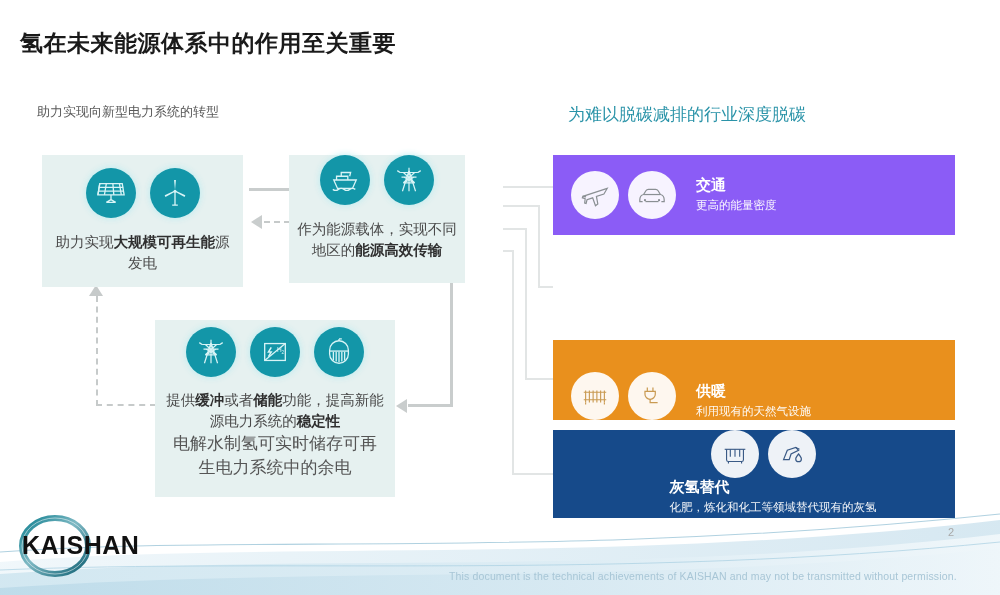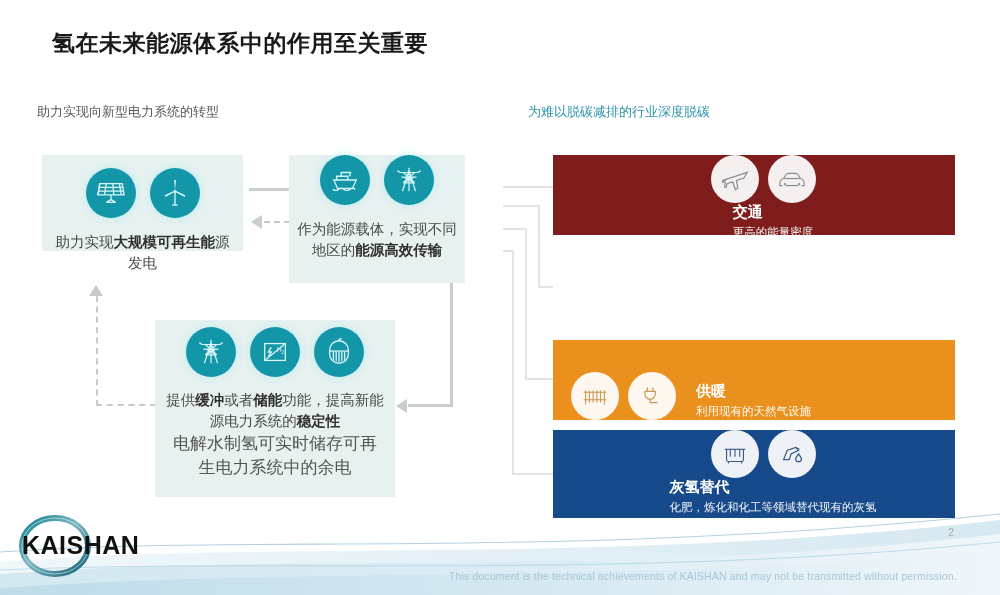--- a/index.html
+++ b/index.html
@@ -6,31 +6,31 @@
   body {
     width:1000px; height:595px; position:relative; overflow:hidden;
     background:#ffffff;
     font-family:"Liberation Sans","DejaVu Sans",sans-serif;
     color:#3b3b3b;
   }
   #slide { position:absolute; inset:0; }
 
   
   .page-title {
-    position:absolute; left:52px; top:28px;
+    position:absolute; left:20px; top:28px;
     font-size:23px; font-weight:bold; letter-spacing:.5px;
     color:#1a1a1a; white-space:nowrap;
   }
   .subtitle-left {
     position:absolute; left:37px; top:103px;
     font-size:13px; color:#595959; white-space:nowrap;
   }
   .subtitle-right {
-    position:absolute; left:528px; top:103px;
-    font-size:13px; color:#2a93a8; white-space:nowrap;
+    position:absolute; left:568px; top:103px;
+    font-size:17px; color:#2a93a8; white-space:nowrap;
   }
 
   
   .flowbox {
     position:absolute; background:#e6f1f0;
     box-sizing:border-box; text-align:center;
   }
   .icon-row { display:flex; justify-content:center; gap:14px; }
   .circ {
     width:50px; height:50px; border-radius:50%;
@@ -40,21 +40,21 @@
   .circ svg { display:block; }
   .flow-text {
     font-size:14.5px; line-height:1.45; color:#4a4a4a;
     padding:0 8px;
   }
   .flow-text b { color:#2f2f2f; font-weight:bold; }
   .flow-sub {
     font-size:17px; line-height:1.4; color:#555; padding:0 14px; 
   }
 
-  #box1 { left:42px; top:155px; width:201px; height:96px; padding-top:13px; }
+  #box1 { left:42px; top:155px; width:201px; height:132px; padding-top:13px; }
   #box2 { left:289px; top:155px; width:176px; height:128px; }
   #box3 { left:155px; top:320px; width:240px; height:177px; padding-top:7px; }
   #box1 .flow-text, #box2 .flow-text { margin-top:14px; }
   #box3 .flow-text { margin-top:13px; }
 
   
   .conn { position:absolute; background:#c9cdcd; }
   .conn-dash-h {
     position:absolute; height:0; border-top:2.5px dashed #c6caca;
   }
@@ -214,21 +214,21 @@
           <path d="M16 4V2M16 2h3"></path>
         </svg>
       </div>
     </div>
     <div class="flow-text">
       <span>提供</span><b>缓冲</b><span>或者</span><b>储能</b><span>功能，提高新能源电力系统的</span><b>稳定性</b>
     </div>
     <div class="flow-sub">电解水制氢可实时储存可再生电力系统中的余电</div>
   </div>
 
-  <div class="bar" id="bar1" style="background:#7f1d1d;flex-direction:column;">
+  <div class="bar" id="bar1" style="background:#8b5cf6;">
     <div class="icons">
       <div class="wcirc">
         <svg width="30" height="30" viewBox="0 0 32 32" fill="none" stroke="#8a8f93" stroke-width="1.3">
           <path d="M3 17.5l26-8.5-3.5 6-8 2.5 1.5 8-2.5 2-3-8.5-6 2-1 4-1.5-.5.5-4.5-3-1 .5-1.5 3.5.5z"></path>
         </svg>
       </div>
       <div class="wcirc">
         <svg width="30" height="30" viewBox="0 0 32 32" fill="none" stroke="#8a8f93" stroke-width="1.3">
           <path d="M3 21c0-4 2-5 4-5.5l2.5-4c.6-1 1.6-1.5 2.7-1.5h7.6c1.1 0 2.1.5 2.7 1.5l2.5 4C27 16 29 17 29 21v2h-3M6 23H3v-2"></path>
           <path d="M7.5 15.5h17"></path>

